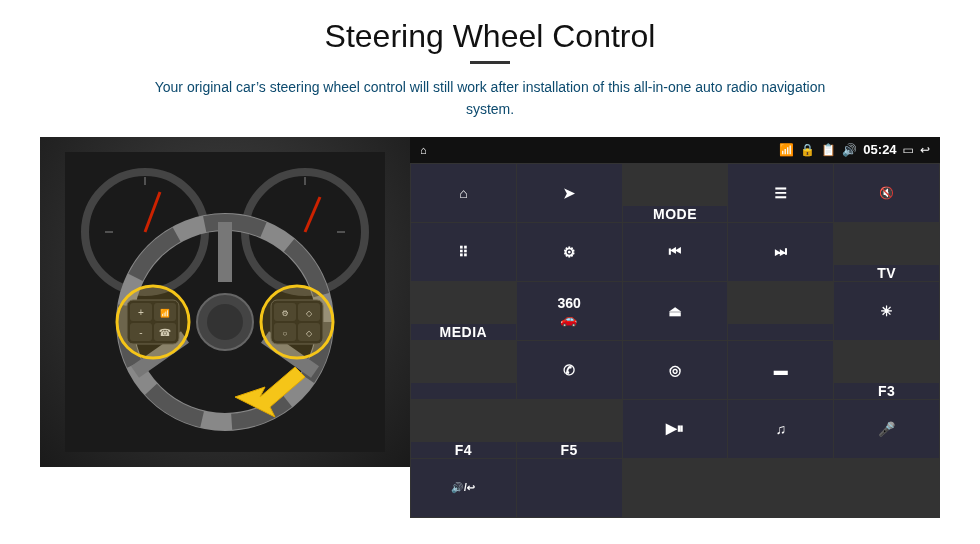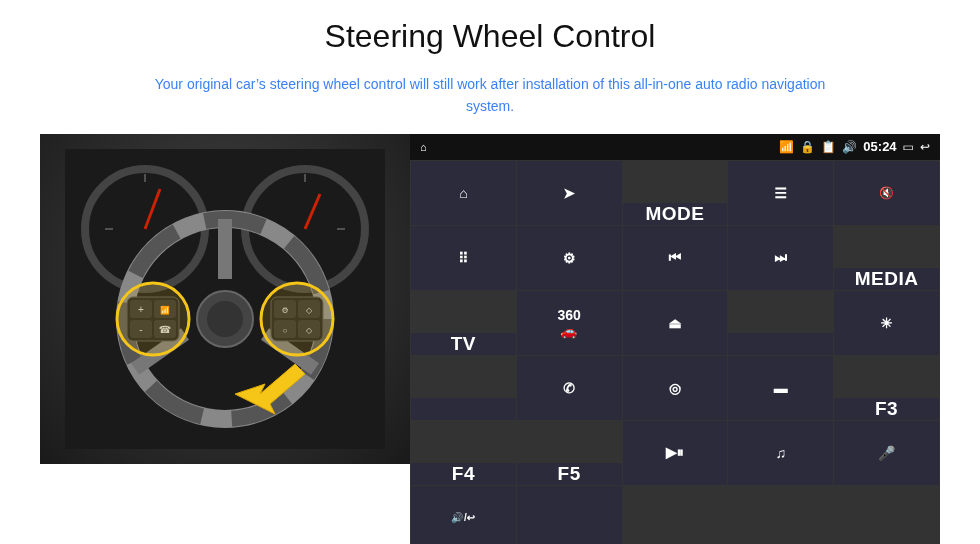--- a/index.html
+++ b/index.html
@@ -30,21 +30,21 @@
 
     .title-divider {
       width: 40px;
       height: 3px;
       background: #333;
       margin: 0 auto 12px;
     }
 
     .subtitle {
       font-size: 14px;
-      color: #3b82f6;
+      color: #0c4a6e;
       text-align: center;
       line-height: 1.6;
       margin-bottom: 16px;
       max-width: 700px;
     }
 
     .content-area {
       display: flex;
       width: 100%;
       gap: 0;
@@ -123,21 +123,21 @@
       border: none;
       position: relative;
       gap: 2px;
     }
 
     .ctrl-btn .icon-sym {
       font-size: 14px;
     }
 
     .ctrl-btn.text-btn {
-      font-size: 19px;
+      font-size: 14px;
       letter-spacing: 0.5px;
       margin-top: 42px;
     }
 
     
     .bottom-bar {
       background: #eee;
       display: flex;
       align-items: center;
       justify-content: flex-end;
@@ -271,23 +271,23 @@
           </button>
         <button class="ctrl-btn">
             <span class="icon-sym">⚙</span>
           </button>
         <button class="ctrl-btn">
             <span class="icon-sym">⏮</span>
           </button>
         <button class="ctrl-btn">
             <span class="icon-sym">⏭</span>
           </button>
+        <button class="ctrl-btn text-btn">TV</button>
+
         <button class="ctrl-btn text-btn">MEDIA</button>
-
-        <button class="ctrl-btn text-btn">TV</button>
         <button class="ctrl-btn">
             <span class="icon-sym" style="font-size:14px">360<br>🚗</span>
           </button>
         <button class="ctrl-btn">
             <span class="icon-sym">⏏</span>
           </button>
         <button class="ctrl-btn text-btn"></button>
         <button class="ctrl-btn">
             <span class="icon-sym">☀</span>
           </button>

